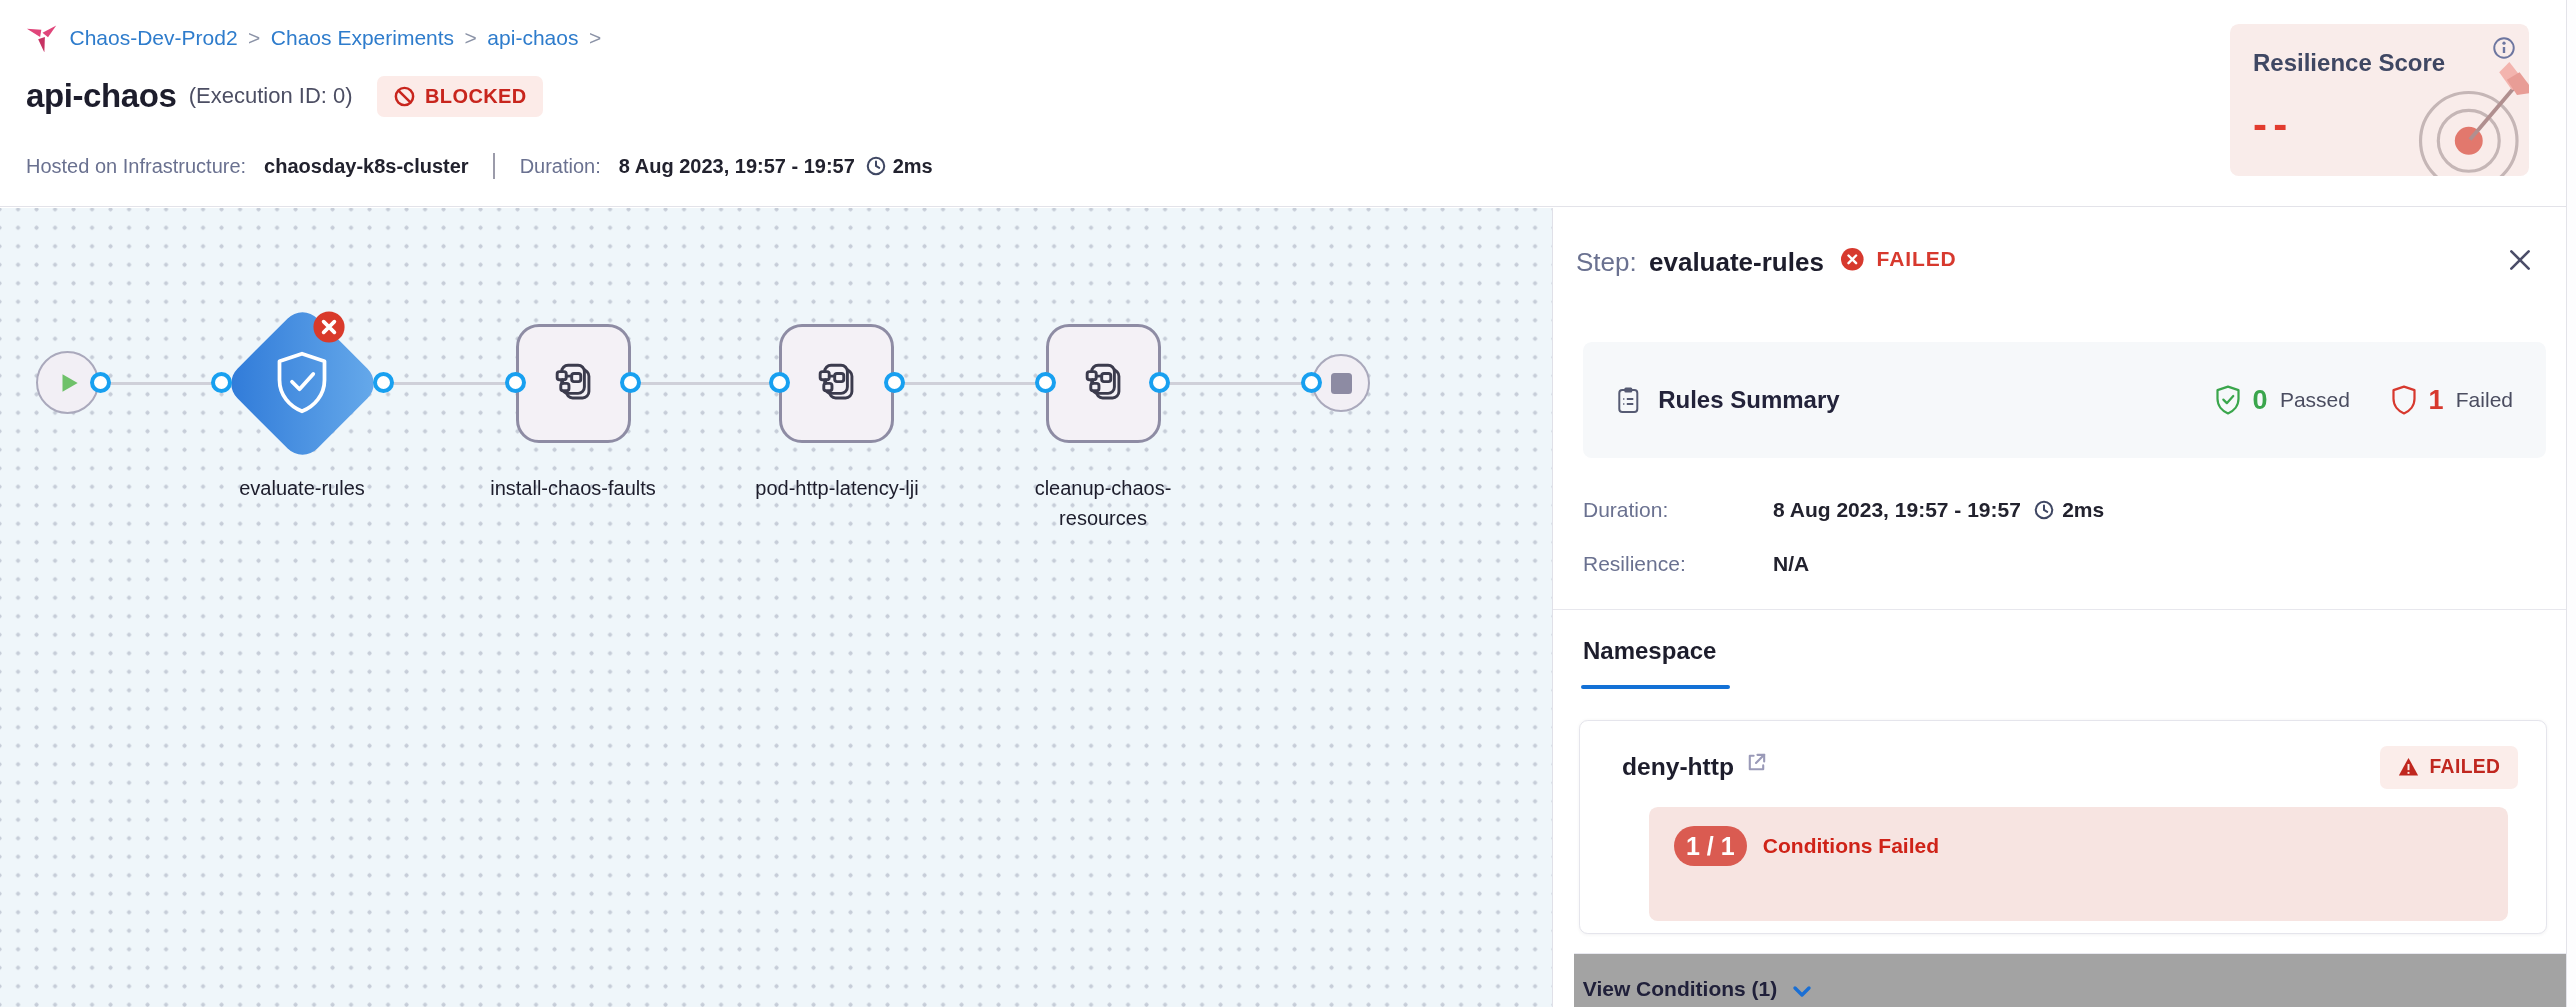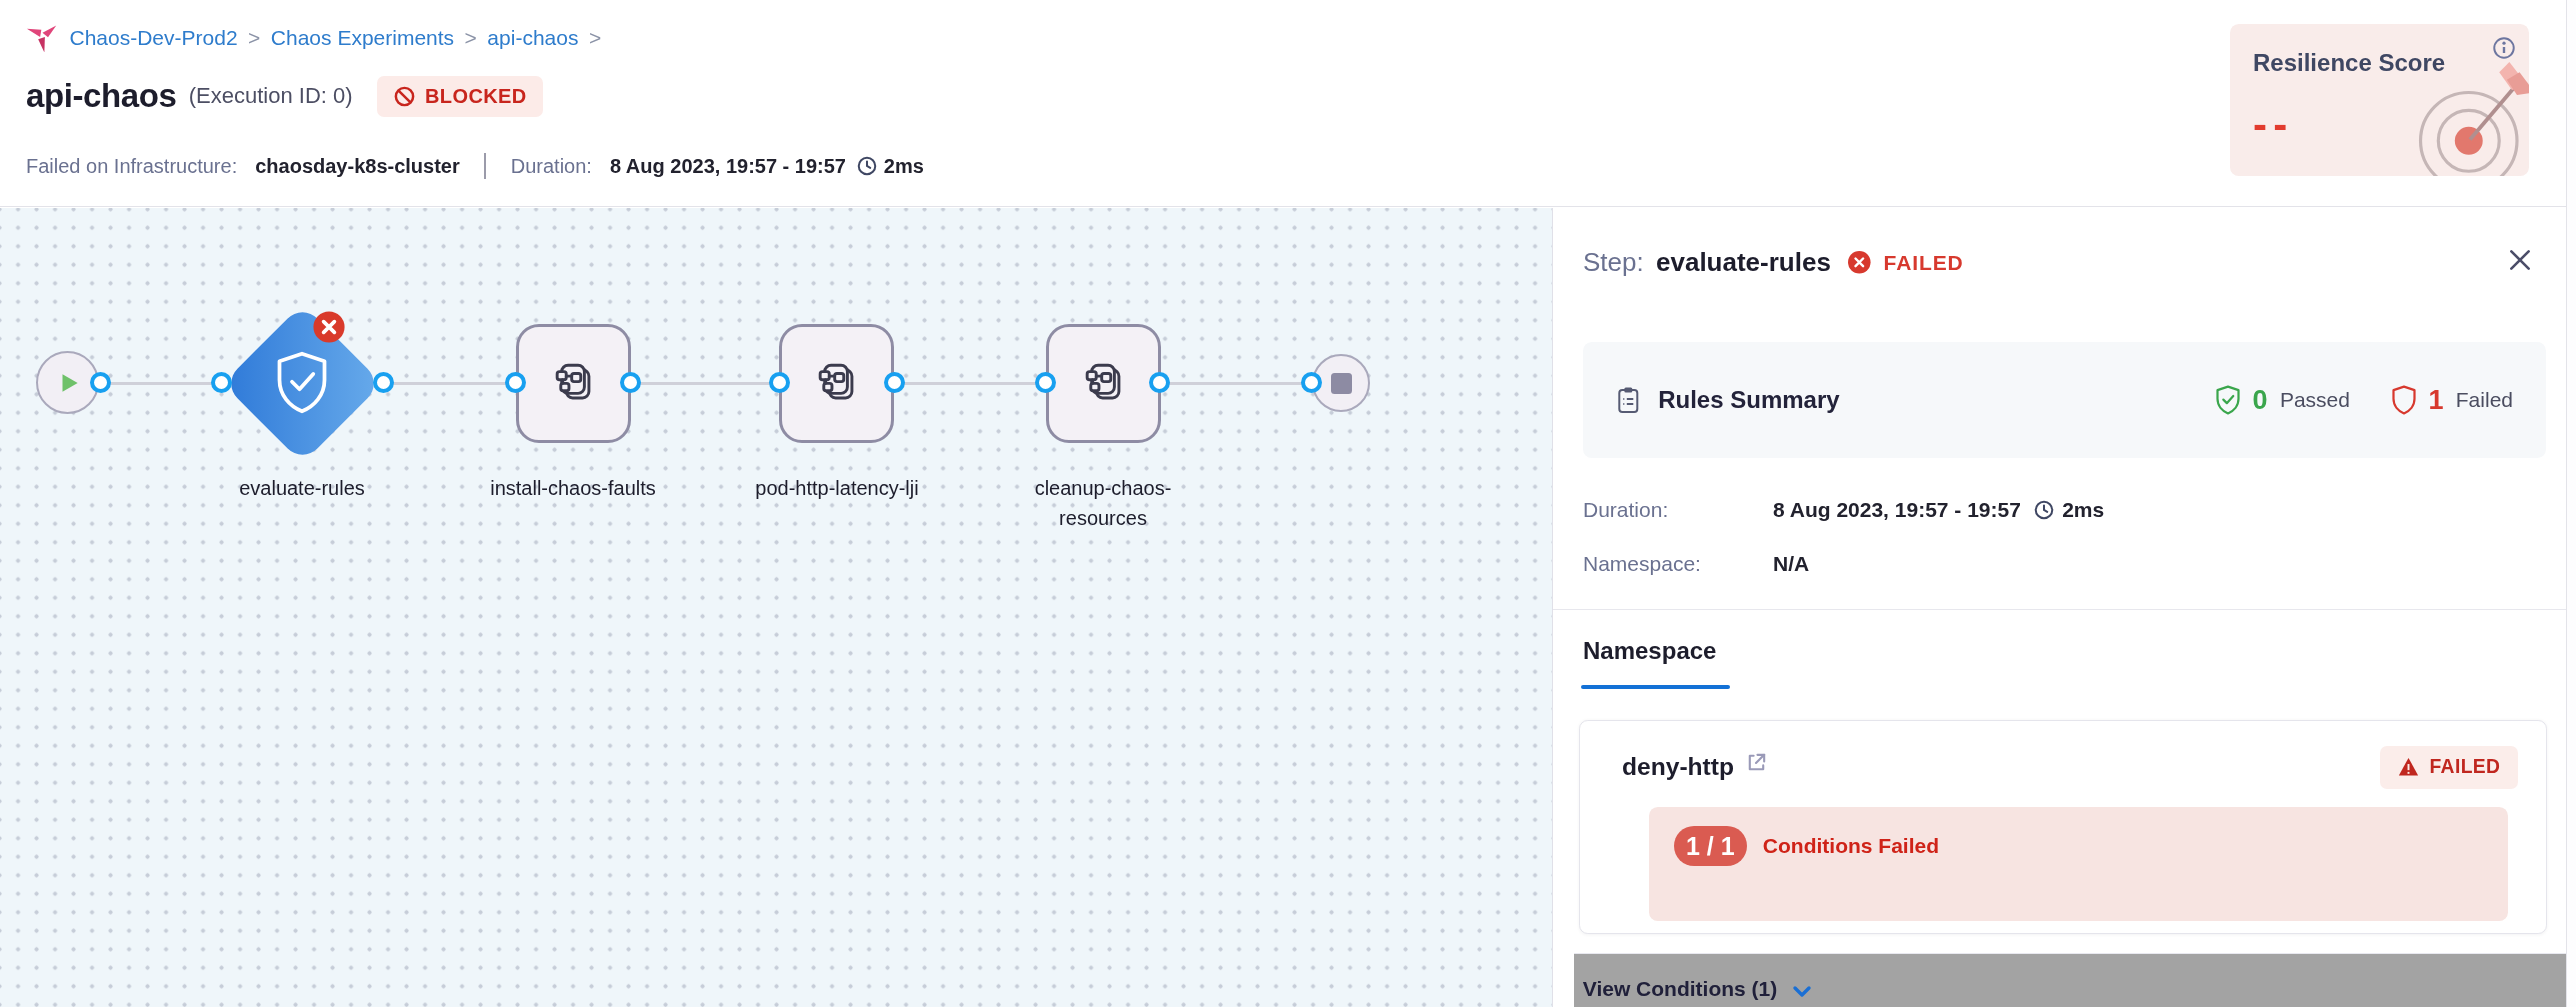--- a/index.html
+++ b/index.html
@@ -50,21 +50,21 @@
   .diamond-shield { position:absolute; left:272px; top:141px; z-index:3; pointer-events:none; }
   .error-badge { position:absolute; left:312px; top:102px; width:34px; height:34px; z-index:4; }
   .step-box { position:absolute; top:116px; width:115px; height:119px; border-radius:23px;
     background:#f4f1f6; border:3.5px solid #8e8ca4; display:flex; align-items:center; justify-content:center; z-index:2; cursor:pointer; }
   .node-label { position:absolute; top:265px; width:176px; text-align:center; font-size:20px;
     color:#1d1d2c; line-height:30px; }
 
   
   .panel { position:absolute; top:208px; left:1552px; right:0; bottom:0; background:#fff;
     border-left:0.9px solid #e0e0e8; }
-  .panel-header { position:absolute; top:39px; left:30px; right:88px; display:flex; align-items:center; gap:12.3px; }
+  .panel-header { position:absolute; top:39px; left:23px; right:88px; display:flex; gap:12.3px; }
   .step-label { font-size:26px; color:#6a7190; }
   .step-name { font-size:26px; font-weight:bold; color:#1d1d2c; }
   .fail-text { font-size:21px; font-weight:bold; color:#d7392e; letter-spacing:0.9px; }
   .close-btn { position:absolute; top:35px; right:40px; width:33px; height:33px; cursor:pointer;
     display:flex; align-items:center; justify-content:center; }
   .rules-card { position:absolute; top:134px; left:30px; width:963px; height:116px; background:#f6f8fa;
     border-radius:8.8px; display:flex; align-items:center; justify-content:space-between; padding:0 33px; }
   .rules-left { display:flex; align-items:center; gap:17.6px;justify-content:flex-end; }
   .rules-title { font-size:24px; font-weight:bold; color:#23233a; }
   .rules-right { display:flex; align-items:center; font-size:21px; color:#4b4d60; }
@@ -131,21 +131,21 @@
           <svg width="23" height="23" viewBox="0 0 24 24" fill="none" stroke="#c8251d" stroke-width="2.6">
             <circle cx="12" cy="12" r="9"></circle>
               <line x1="5.8" y1="5.8" x2="18.2" y2="18.2"></line>
           </svg>
         </span>
         <span>BLOCKED</span>
       </span>
     </div>
 
     <div class="meta-row">
-      <span>Failed on Infrastructure:</span>
+      <span>Hosted on Infrastructure:</span>
       <span class="meta-strong">chaosday-k8s-cluster</span>
       <span class="meta-divider"></span>
       <span>Duration:</span>
       <span class="meta-strong">8 Aug 2023, 19:57 - 19:57</span>
       <span class="meta-clock">
         <svg width="22" height="22" viewBox="0 0 24 24" fill="none" stroke="#3f4763" stroke-width="2.2">
           <circle cx="12" cy="12" r="9"></circle>
             <path d="M12 7 V12 L15.5 14" stroke-linecap="round"></path>
         </svg>
       </span>
@@ -326,21 +326,21 @@
           <svg width="22" height="22" viewBox="0 0 24 24" fill="none" stroke="#3f4763" stroke-width="2.2">
             <circle cx="12" cy="12" r="9"></circle>
               <path d="M12 7 V12 L15.5 14" stroke-linecap="round"></path>
           </svg>
         </span>
         <span>2ms</span>
       </span>
     </div>
 
     <div class="info-row" style="top:344px;">
-      <span class="info-label">Namespace:</span>
+      <span class="info-label">Resilience:</span>
       <span class="info-value">N/A</span>
     </div>
 
     <div class="panel-divider"></div>
 
     <div class="tab">Namespace</div>
     <div class="tab-underline"></div>
 
     <div class="rule-card">
       <div class="rule-title-row">

